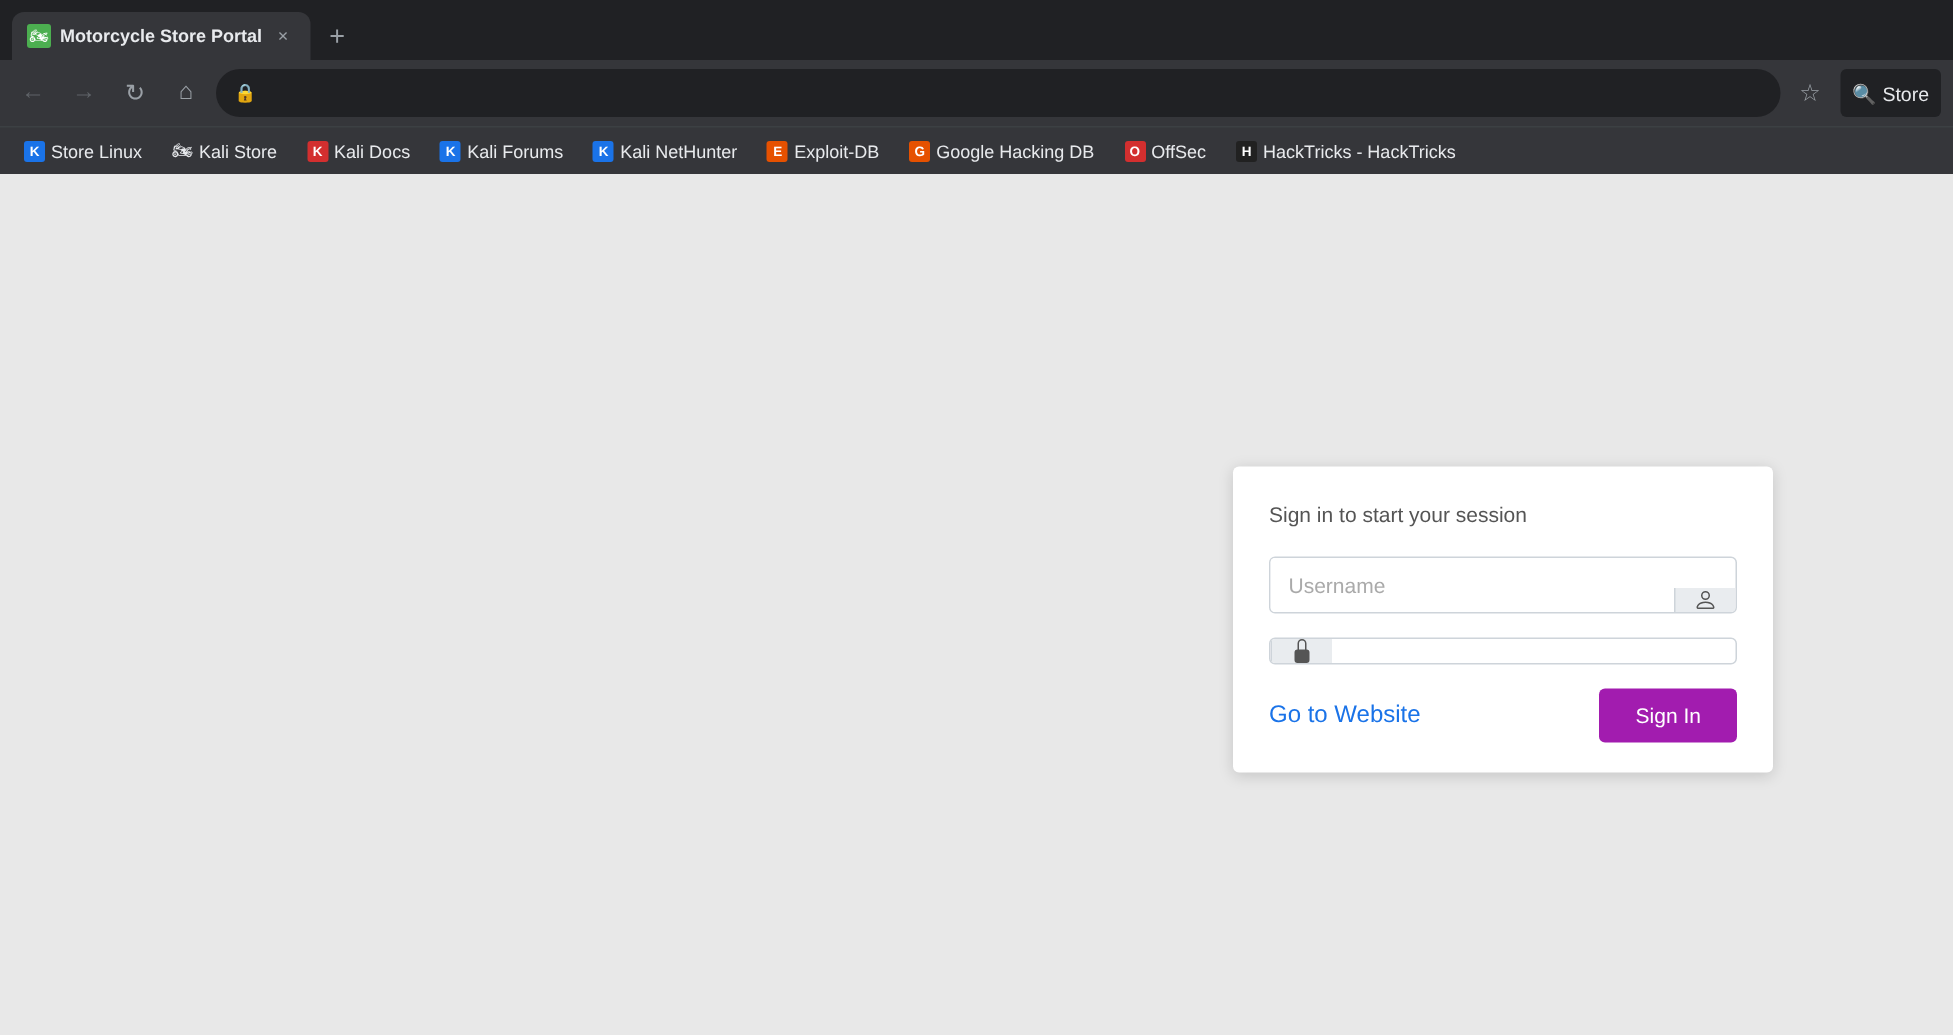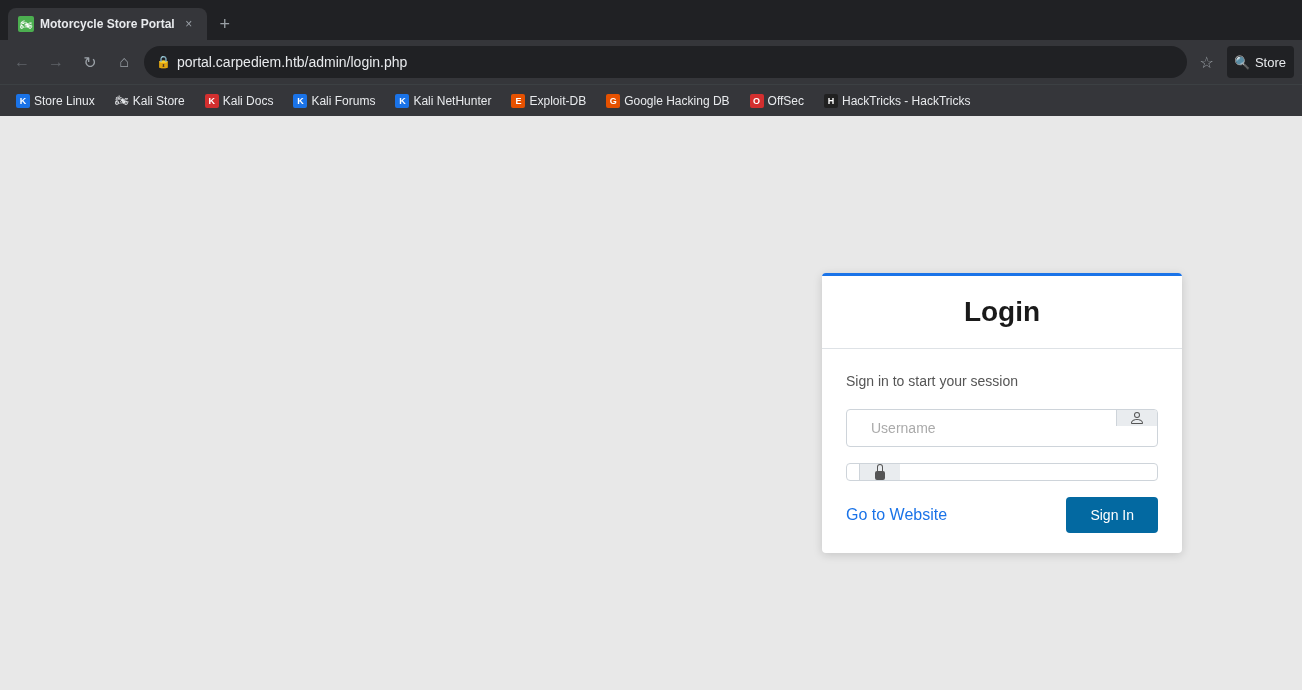--- a/index.html
+++ b/index.html
@@ -207,26 +207,25 @@
       padding: 24px 24px 20px 24px;
     }
     .login-subtitle {
       text-align: left;
       color: #555;
       font-size: 14px;
       margin-bottom: 20px;
     }
     .input-group {
       display: flex;
-      align-items: flex-start;
+      align-items: flex-end;
       border: 1px solid #ced4da;
       border-radius: 4px;
       margin-bottom: 16px;
       overflow: hidden;
-      padding-left: 12px;
     }
     .input-group input {
       flex: 1;
       border: none;
       padding: 10px 12px;
       font-size: 14px;
       color: #555;
       outline: none;
       background: white;
     }
@@ -247,21 +246,21 @@
       justify-content: space-between;
       margin-top: 8px;
     }
     .goto-website {
       color: #1a73e8;
       font-size: 16px;
       text-decoration: none;
       cursor: pointer;
     }
     .sign-in-btn {
-      background: #0369a1;
+      background: #a21caf;
       color: white;
       border: none;
       padding: 10px 24px;
       border-radius: 4px;
       font-size: 14px;
       font-weight: 500;
       cursor: pointer;
     }
   </style>
 </head>
@@ -287,21 +286,20 @@
     </div>
     <div class="nav-btn">
       <span>↻</span>
     </div>
     <div class="nav-btn">
       <span>⌂</span>
     </div>
 
     <div class="address-bar">
       <span class="address-bar-icon">🔒</span>
-      <span class="address-bar-url">portal.carpediem.htb/admin/login.php</span>
     </div>
 
     <div class="star-btn">
       <span>☆</span>
     </div>
 
     <button class="search-btn">
       <span>🔍</span>
       <span>Store</span>
     </button>
@@ -342,23 +340,20 @@
     </div>
     <div class="bookmark-item">
       <div class="bookmark-icon" style="background:#212121; color:white; font-size:9px; font-weight:bold;">H</div>
       <span>HackTricks - HackTricks</span>
     </div>
   </div>
 </div>
 
 <div class="page-content">
   <div class="login-card">
-    <div class="login-card-header">
-      <h1>Login</h1>
-    </div>
     <div class="login-card-body">
       <p class="login-subtitle">Sign in to start your session</p>
 
       <div class="input-group">
         <input type="text" placeholder="Username" style="">
         <div class="input-group-addon">
           <svg width="16" height="16" viewBox="0 0 16 16" fill="currentColor">
             <path d="M8 8a3 3 0 1 0 0-6 3 3 0 0 0 0 6zm2-3a2 2 0 1 1-4 0 2 2 0 0 1 4 0zm4 8c0 1-1 1-1 1H3s-1 0-1-1 1-4 6-4 6 3 6 4zm-1-.004c-.001-.246-.154-.986-.832-1.664C11.516 10.68 10.029 10 8 10c-2.029 0-3.516.68-4.168 1.332-.678.678-.83 1.418-.832 1.664h10z"></path>
           </svg>
         </div>

